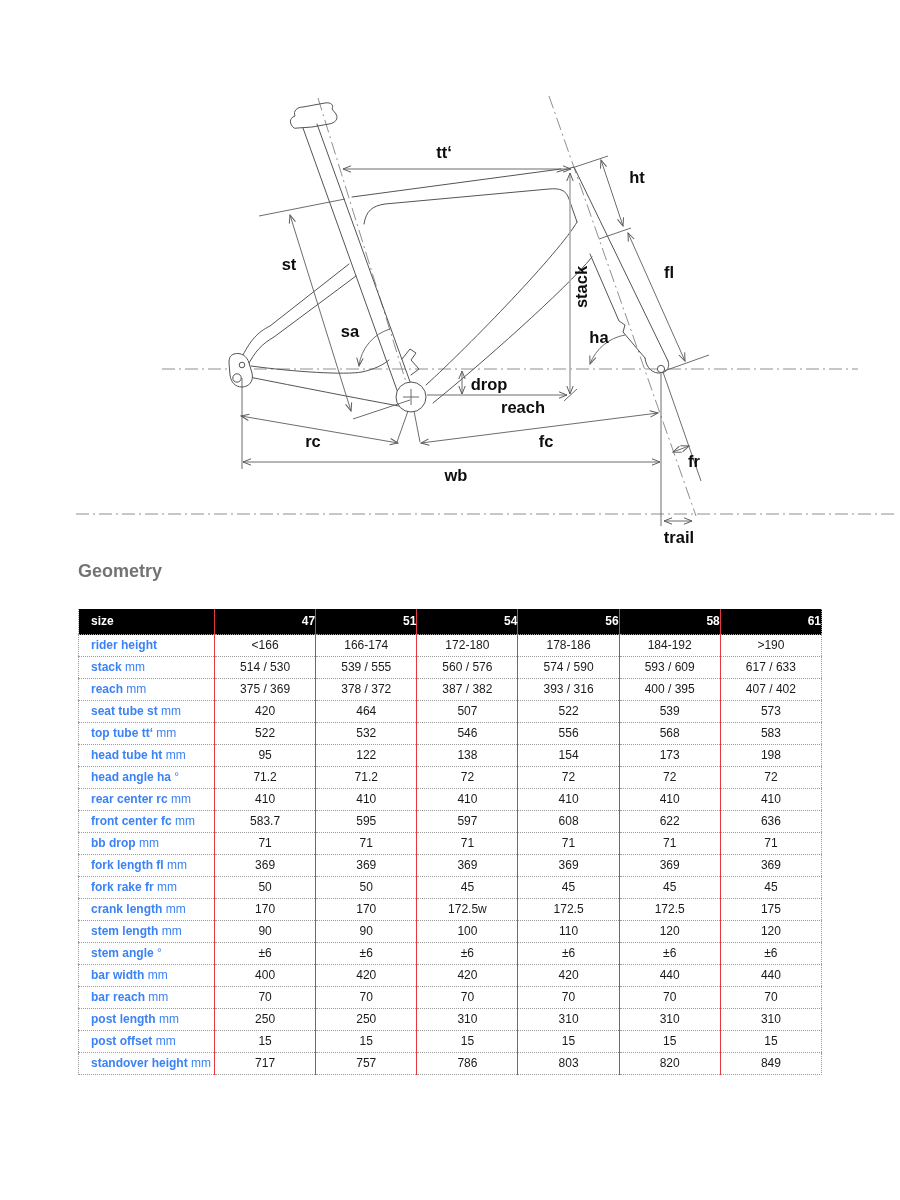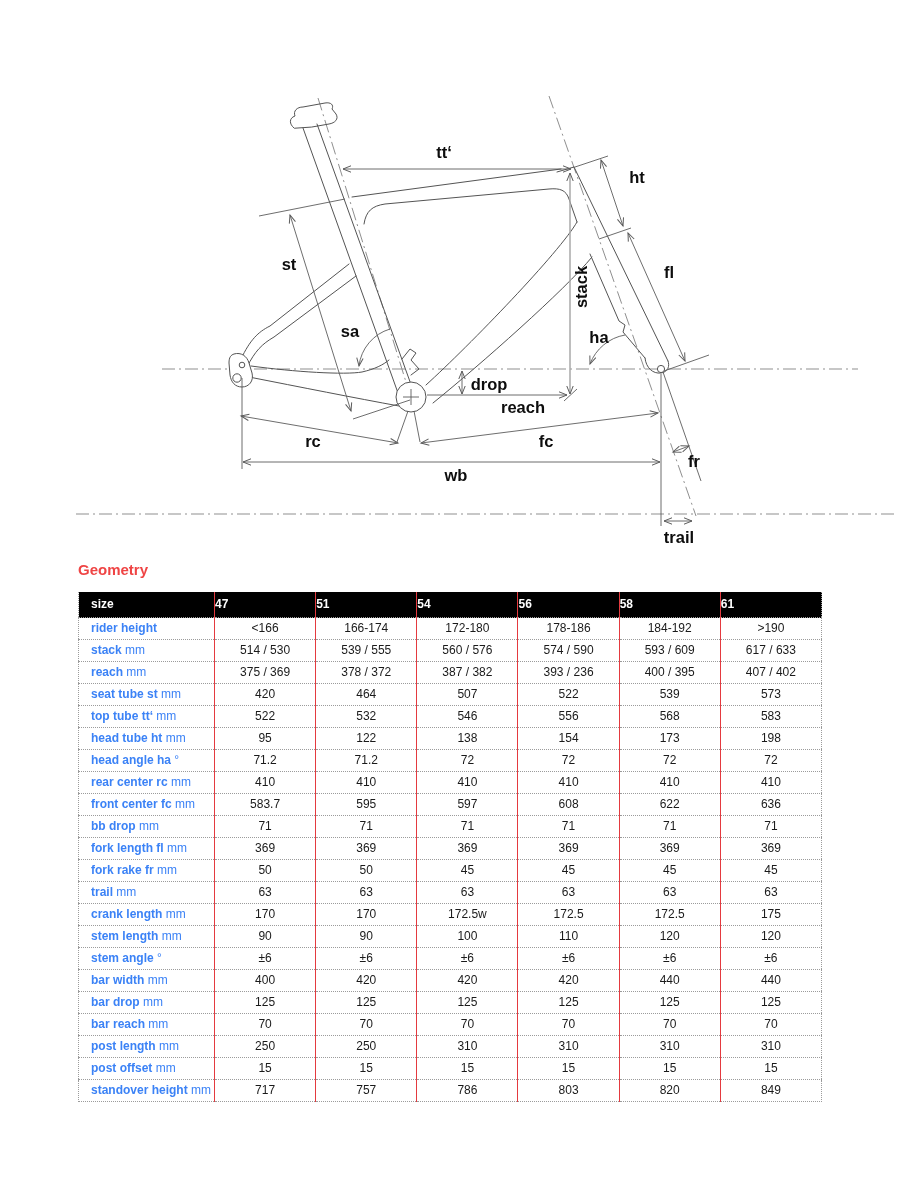--- a/index.html
+++ b/index.html
@@ -10,28 +10,28 @@
     --dim-line:#5c5c5c;--axis-line:#8f8f8f;--stack-line:#a8a8a8;
   }
   .diagram-wrap{position:absolute;top:0;left:0;width:816px;height:558px;}
   svg text.dlabel{font-family:"Liberation Sans",sans-serif;font-weight:bold;font-size:16.5px;fill:#0d0d0d;}
   .frame{stroke:var(--frame-line);fill:none;stroke-width:1;stroke-linecap:round;stroke-linejoin:round;}
   .framefill{stroke:var(--frame-line);fill:#fff;stroke-width:1;}
   .dim{stroke:var(--dim-line);fill:none;stroke-width:0.9;}
   .dashdot{stroke:var(--axis-line);fill:none;stroke-width:1;stroke-dasharray:13 4 2 4;}
   .stackline{stroke:var(--stack-line);stroke-width:1.5;fill:none;}
 
-  .geo-title{position:absolute;top:561px;left:78px;font-size:15px;font-weight:bold;color:#ef4444;}
-  .geo-table-wrap{position:absolute;top:592px;left:78px;width:744px;}
+  .geo-title{position:absolute;top:561px;left:78px;font-size:18px;font-weight:bold;color:#737373;}
+  .geo-table-wrap{position:absolute;top:609px;left:78px;width:744px;}
   table.geo{border-collapse:collapse;width:744px;table-layout:fixed;
             border-left:1px dotted var(--dot-grey);border-right:1px dotted var(--dot-grey);
             border-bottom:1px dotted var(--dot-grey);}
   table.geo col.c-label{width:136px;}
   table.geo th{background:#000;color:#fff;font-size:12px;font-weight:bold;
-               padding:5px 0 6px;text-align:left;}
+               padding:5px 0 6px;text-align:right;}
   table.geo th.size-head{text-align:left;padding-left:12px;}
   table.geo td{font-size:12px;padding:3px 0 4px;text-align:center;color:#1a1a1a;
                border-top:1px dotted var(--dot-grey);white-space:nowrap;}
   table.geo td.lbl{text-align:left;padding-left:12px;color:#3b82f6;}
   table.geo td.lbl b{font-weight:bold;}
   table.geo td.lbl span.unit{font-weight:normal;text-align:center;}
   table.geo th.redl,table.geo td.redl{border-left:1.5px solid var(--accent-red);}
 </style>
 </head>
 <body style="--accent-red: #e43a3f; --dot-grey: #9b9b9b; --frame-line: #545454; --dim-line: #5c5c5c; --axis-line: #8f8f8f; --stack-line: #a8a8a8;">
@@ -176,21 +176,21 @@
           <td class="redl">560 / 576</td>
           <td class="redl">574 / 590</td>
           <td class="redl">593 / 609</td>
           <td class="redl">617 / 633</td>
         </tr>
         <tr>
           <td class="lbl"><b>reach</b><span class="unit">&nbsp;mm</span></td>
           <td class="redl">375 / 369</td>
           <td class="redl">378 / 372</td>
           <td class="redl">387 / 382</td>
-          <td class="redl">393 / 236</td>
+          <td class="redl">393 / 316</td>
           <td class="redl">400 / 395</td>
           <td class="redl">407 / 402</td>
         </tr>
         <tr>
           <td class="lbl"><b>seat tube st</b><span class="unit">&nbsp;mm</span></td>
           <td class="redl">420</td>
           <td class="redl">464</td>
           <td class="redl">507</td>
           <td class="redl">522</td>
           <td class="redl">539</td>
@@ -262,29 +262,20 @@
         <tr>
           <td class="lbl"><b>fork rake fr</b><span class="unit">&nbsp;mm</span></td>
           <td class="redl">50</td>
           <td class="redl">50</td>
           <td class="redl">45</td>
           <td class="redl">45</td>
           <td class="redl">45</td>
           <td class="redl">45</td>
         </tr>
         <tr>
-          <td class="lbl"><b>trail</b><span class="unit">&nbsp;mm</span></td>
-          <td class="redl">63</td>
-          <td class="redl">63</td>
-          <td class="redl">63</td>
-          <td class="redl">63</td>
-          <td class="redl">63</td>
-          <td class="redl">63</td>
-        </tr>
-        <tr>
           <td class="lbl"><b>crank length</b><span class="unit">&nbsp;mm</span></td>
           <td class="redl">170</td>
           <td class="redl">170</td>
           <td class="redl">172.5w</td>
           <td class="redl">172.5</td>
           <td class="redl">172.5</td>
           <td class="redl">175</td>
         </tr>
         <tr>
           <td class="lbl"><b>stem length</b><span class="unit">&nbsp;mm</span></td>
@@ -307,29 +298,20 @@
         <tr>
           <td class="lbl"><b>bar width</b><span class="unit">&nbsp;mm</span></td>
           <td class="redl">400</td>
           <td class="redl">420</td>
           <td class="redl">420</td>
           <td class="redl">420</td>
           <td class="redl">440</td>
           <td class="redl">440</td>
         </tr>
         <tr>
-          <td class="lbl"><b>bar drop</b><span class="unit">&nbsp;mm</span></td>
-          <td class="redl">125</td>
-          <td class="redl">125</td>
-          <td class="redl">125</td>
-          <td class="redl">125</td>
-          <td class="redl">125</td>
-          <td class="redl">125</td>
-        </tr>
-        <tr>
           <td class="lbl"><b>bar reach</b><span class="unit">&nbsp;mm</span></td>
           <td class="redl">70</td>
           <td class="redl">70</td>
           <td class="redl">70</td>
           <td class="redl">70</td>
           <td class="redl">70</td>
           <td class="redl">70</td>
         </tr>
         <tr>
           <td class="lbl"><b>post length</b><span class="unit">&nbsp;mm</span></td>

